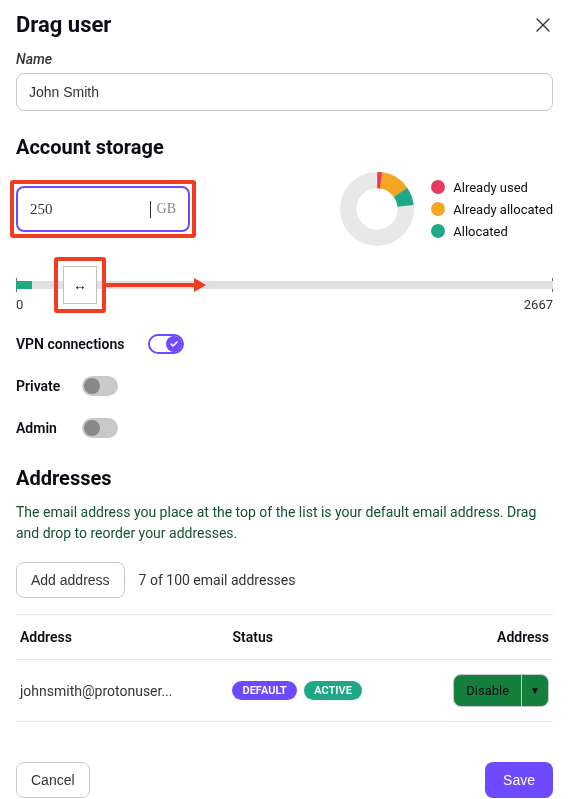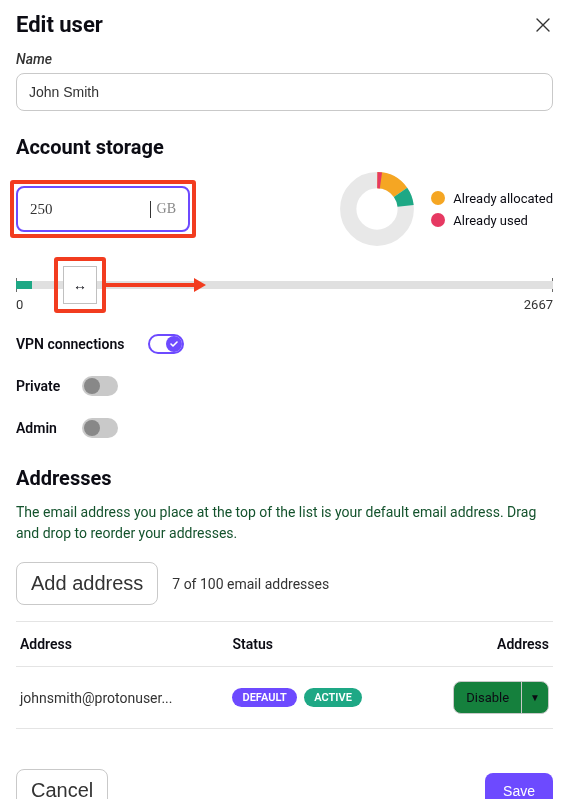--- a/index.html
+++ b/index.html
@@ -243,21 +243,21 @@
       display: flex;
       align-items: center;
       gap: 14px;
       margin-top: 18px;
     }
     .btn-outline {
       padding: 9px 14px;
       border: 1px solid #c9c9c9;
       background: #fff;
       border-radius: 8px;
-      font-size: 20px;
+      font-size: 14px;
       cursor: pointer;
       color: #333;
     }
     .addr-count {
       font-size: 14px;
       color: #333;
     }
     .addr-table {
       width: 100%;
       margin-top: 16px;
@@ -328,21 +328,21 @@
       text-overflow: ellipsis;
       max-width: 165px;
     }
   </style>
 </head>
 <body>
 
 
 
 <div class="header-row">
-  <h1 class="dialog-title">Edit user</h1>
+  <h1 class="dialog-title">Drag user</h1>
   <div class="close-btn">
     <svg width="16" height="16" viewBox="0 0 16 16">
         <path d="M2 2 L14 14 M14 2 L2 14" stroke="#333" stroke-width="1.4" fill="none" stroke-linecap="round"></path>
       </svg>
   </div>
 </div>
 
 <label class="field-label">Name</label>
 <input class="text-input" type="text" value="John Smith" style="">
 
@@ -358,26 +358,30 @@
   </div>
   <div class="donut-area">
     <svg width="76" height="76" viewBox="0 0 42 42">
       <circle cx="21" cy="21" r="15.9" fill="transparent" stroke="#e8e8e8" stroke-width="9"></circle>
       <circle cx="21" cy="21" r="15.9" fill="transparent" stroke="#f5a623" stroke-width="9" stroke-dasharray="15 85" stroke-dashoffset="25"></circle>
       <circle cx="21" cy="21" r="15.9" fill="transparent" stroke="#e63962" stroke-width="9" stroke-dasharray="2 98" stroke-dashoffset="25"></circle>
       <circle cx="21" cy="21" r="15.9" fill="transparent" stroke="#1ea885" stroke-width="9" stroke-dasharray="8 92" stroke-dashoffset="10"></circle>
     </svg>
     <div class="legend">
       <div class="legend-item">
+        <span class="legend-dot" style="background:#e63962"></span>
+        <span>Already used</span>
+      </div>
+      <div class="legend-item">
         <span class="legend-dot" style="background:#f5a623"></span>
         <span>Already allocated</span>
       </div>
       <div class="legend-item">
-        <span class="legend-dot" style="background:#e63962"></span>
-        <span>Already used</span>
+        <span class="legend-dot" style="background:#1ea885"></span>
+        <span>Allocated</span>
       </div>
     </div>
   </div>
 </div>
 
 <div class="slider-area">
   <div class="slider-tick-left"></div>
   <div class="slider-tick-right"></div>
   <div class="slider-track">
     <div class="slider-fill"></div>

